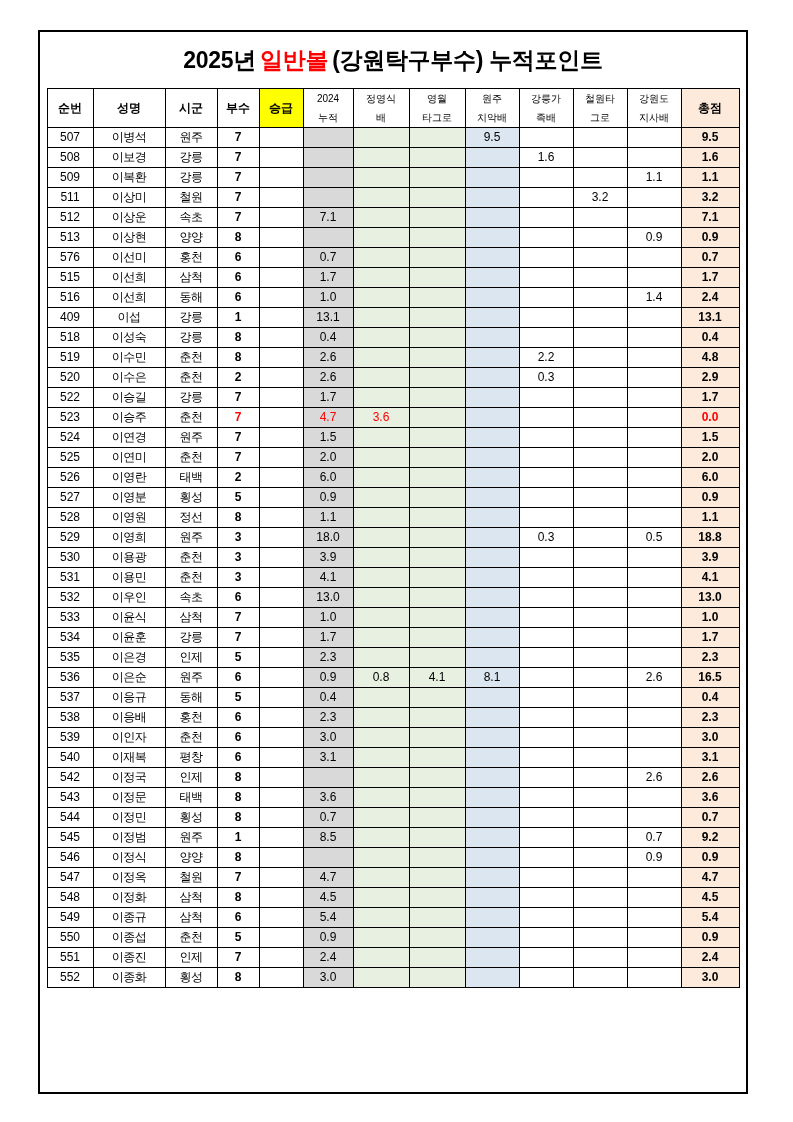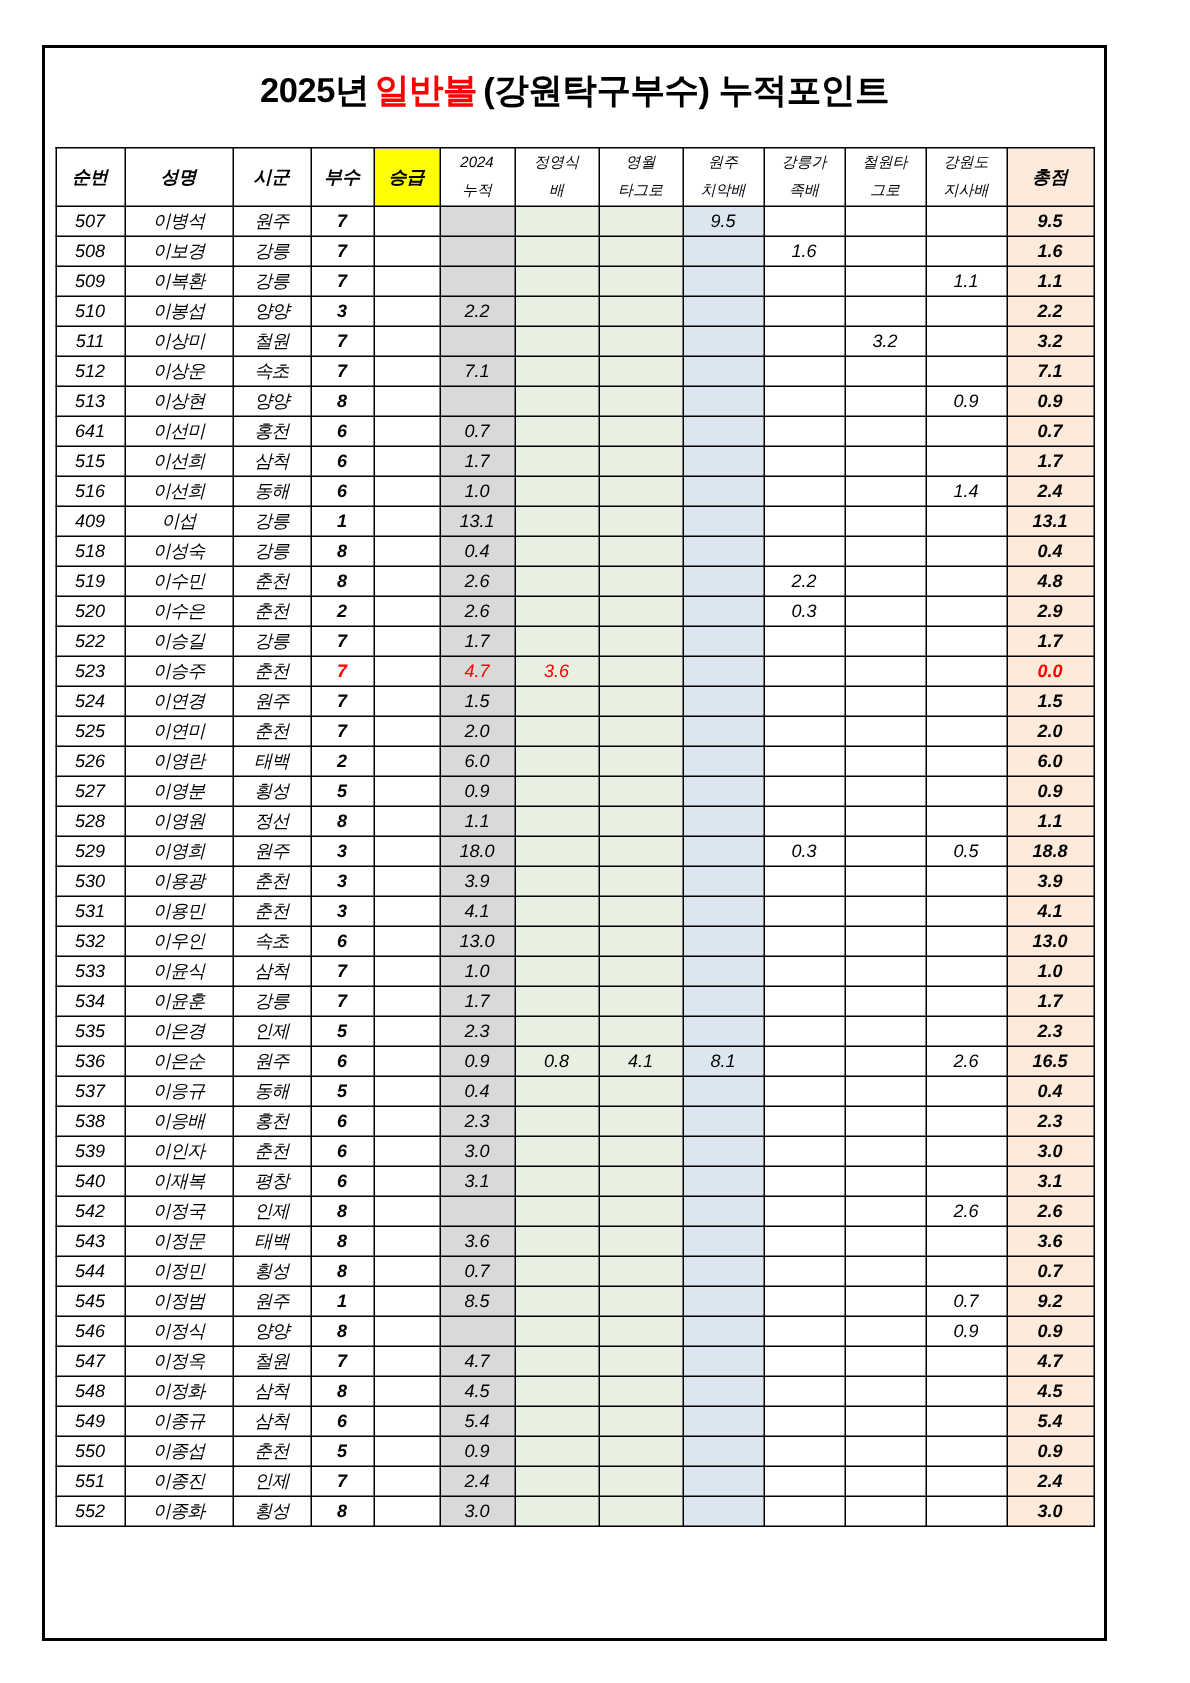--- a/index.html
+++ b/index.html
@@ -14,21 +14,21 @@
     color: #000000;
   }
   .page {
     position: relative;
     width: 793px;
     height: 1122px;
     box-sizing: border-box;
   }
   .frame {
     position: absolute;
-    left: 28px;
+    left: 38px;
     top: 30px;
     width: 710px;
     height: 1064px;
     border: 2px solid #000000;
     box-sizing: border-box;
     background: #ffffff;
   }
   .title {
     height: 56px;
     display: flex;
@@ -40,23 +40,22 @@
     white-space: nowrap;
   }
   .title .red {
     color: #ff0000;
     margin: 3px 4px;
   }
   .title .blk { color: #000; }
   table.pts {
     border-collapse: collapse;
     width: 692px;
-    margin: 10px auto;
+    margin: 0 auto;
     table-layout: fixed;
-    font-style: italic;
   }
   table.pts th, table.pts td {
     border: 1px solid #000000;
     font-size: 12px;
     text-align: center;
     padding: 0;
     height: 19px;
     line-height: 19px;
     overflow: hidden;
     white-space: nowrap;
@@ -209,35 +208,20 @@
             <td class="acc"></td>
             <td class="jy"></td>
             <td class="yw"></td>
             <td class="wj"></td>
             <td class="gn"></td>
             <td class="cw"></td>
             <td class="gwd">1.1</td>
             <td class="total">1.1</td>
           </tr>
           <tr>
-            <td class="rank">510</td>
-            <td class="name">이봉섭</td>
-            <td class="city">양양</td>
-            <td class="div">3</td>
-            <td class="sg"></td>
-            <td class="acc">2.2</td>
-            <td class="jy"></td>
-            <td class="yw"></td>
-            <td class="wj"></td>
-            <td class="gn"></td>
-            <td class="cw"></td>
-            <td class="gwd"></td>
-            <td class="total">2.2</td>
-          </tr>
-          <tr>
             <td class="rank">511</td>
             <td class="name">이상미</td>
             <td class="city">철원</td>
             <td class="div">7</td>
             <td class="sg"></td>
             <td class="acc"></td>
             <td class="jy"></td>
             <td class="yw"></td>
             <td class="wj"></td>
             <td class="gn"></td>
@@ -269,21 +253,21 @@
             <td class="acc"></td>
             <td class="jy"></td>
             <td class="yw"></td>
             <td class="wj"></td>
             <td class="gn"></td>
             <td class="cw"></td>
             <td class="gwd">0.9</td>
             <td class="total">0.9</td>
           </tr>
           <tr>
-            <td class="rank">641</td>
+            <td class="rank">576</td>
             <td class="name">이선미</td>
             <td class="city">홍천</td>
             <td class="div">6</td>
             <td class="sg"></td>
             <td class="acc">0.7</td>
             <td class="jy"></td>
             <td class="yw"></td>
             <td class="wj"></td>
             <td class="gn"></td>
             <td class="cw"></td>

